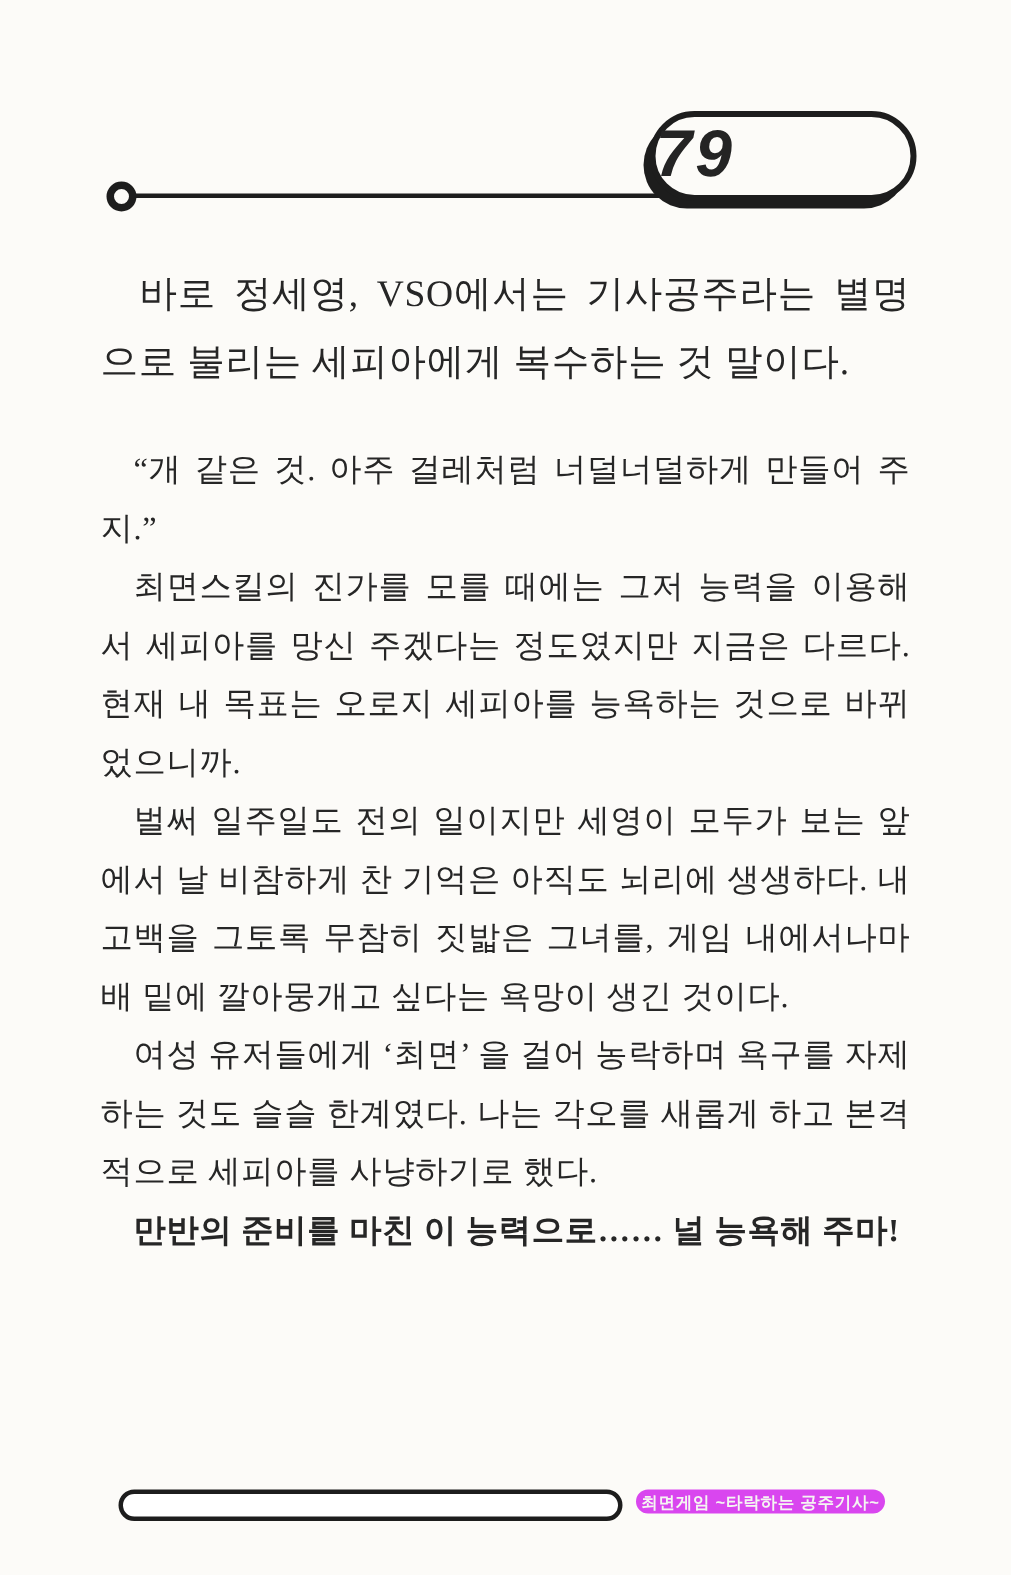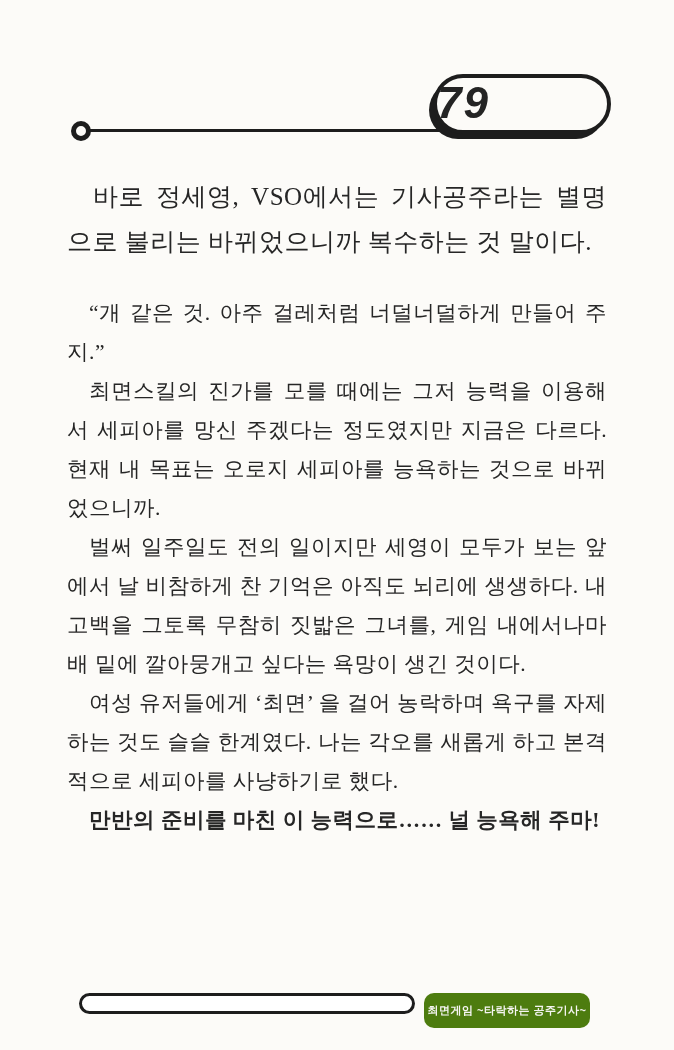--- a/index.html
+++ b/index.html
@@ -87,22 +87,22 @@
     position: absolute;
     left: 79px; top: 13px;
     width: 330px; height: 15px;
     background: #ffffff;
     border: 3px solid #1d1d1d;
     border-radius: 11px;
   }
   .footer-series-badge {
     position: absolute;
     left: 424px; top: 13px;
-    width: 166px; height: 35px;
-    background: #4d7c0f;
+    width: 166px; height: 16px;
+    background: #d946ef;
     border-radius: 10px;
     display: flex;
     align-items: center;
     justify-content: center;
     text-align: right;
   }
   .footer-series-title {
     font-family: "Liberation Sans", "DejaVu Sans", sans-serif;
     font-size: 11px;
     font-weight: 700;
@@ -119,21 +119,21 @@
   <div class="header">
     <div class="header-ring"></div>
     <div class="header-rule"></div>
     <div class="page-number-badge">
       <span class="page-number">79</span>
     </div>
   </div>
 
   <div class="body-text">
 
-    <p class="para large"><span>바로 정세영, VSO에서는 기사공주라는 별명으로 불리는 바뀌었으니까 </span><span class="seg-bold">복수</span><span>하는 것 말이다.</span></p>
+    <p class="para large"><span>바로 정세영, VSO에서는 기사공주라는 별명으로 불리는 세피아에게 </span><span class="seg-bold">복수</span><span>하는 것 말이다.</span></p>
 
     <p class="para gap-before"><span>“개 같은 것. 아주 걸레처럼 너덜너덜하게 만들어 주지.”</span></p>
 
     <p class="para"><span>최면스킬의 진가를 모를 때에는 그저 능력을 이용해서 세피아를 망신 주겠다는 정도였지만 지금은 다르다. 현재 내 목표는 오로지 세피아를 능욕하는 것으로 바뀌었으니까.</span></p>
 
     <p class="para"><span>벌써 일주일도 전의 일이지만 세영이 모두가 보는 앞에서 날 비참하게 찬 기억은 아직도 뇌리에 생생하다. 내 고백을 그토록 무참히 짓밟은 그녀를, 게임 내에서나마 배 밑에 깔아뭉개고 싶다는 욕망이 생긴 것이다.</span></p>
 
 
     <p class="para"><span>여성 유저들에게 ‘최면’ 을 걸어 농락하며 욕구를 자제하는 것도 슬슬 한계였다. 나는 각오를 새롭게 하고 본격적으로 세피아를 사냥하기로 했다.</span></p>
 

